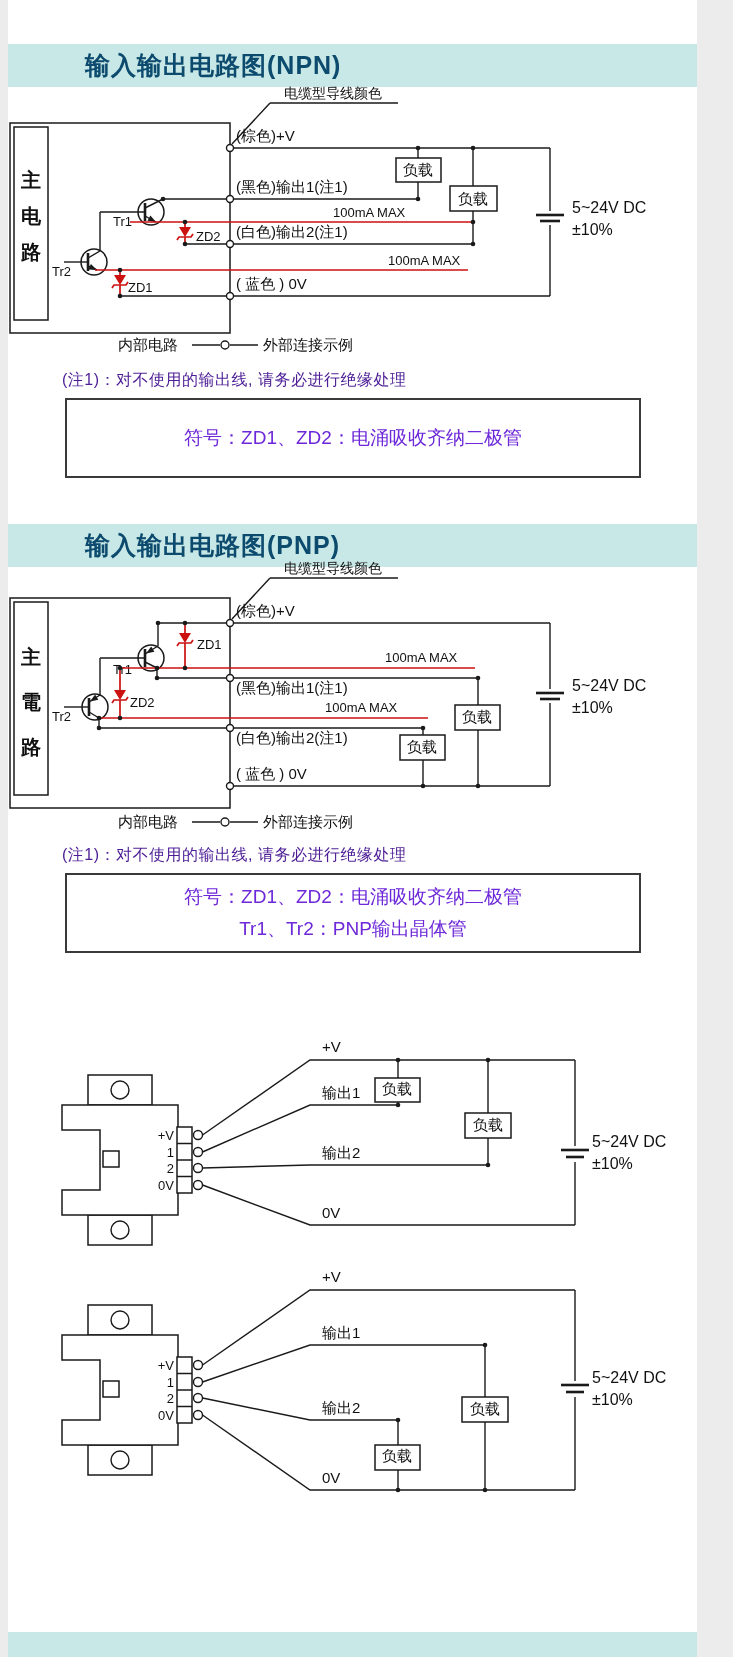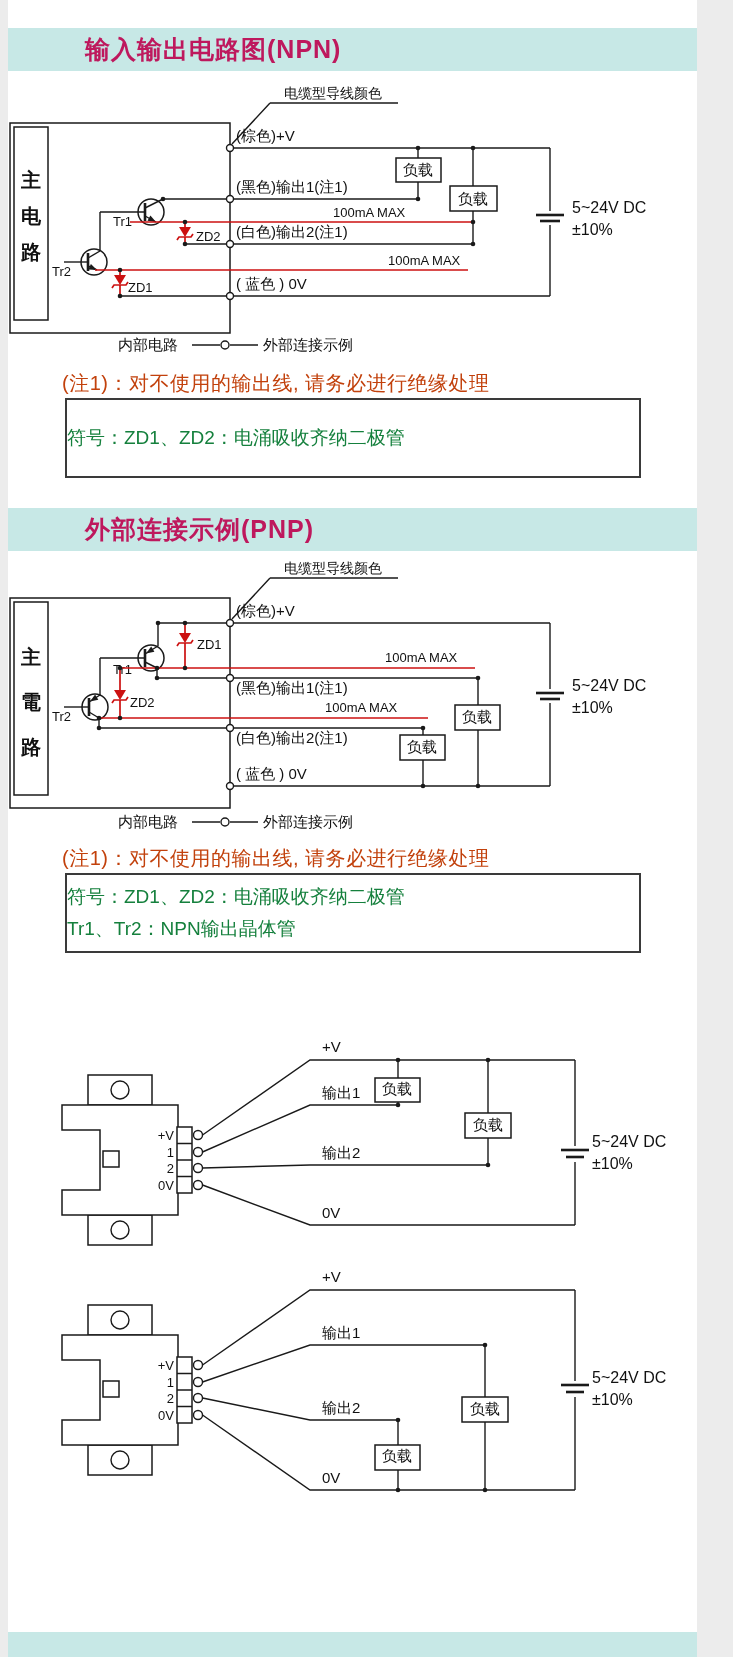--- a/index.html
+++ b/index.html
@@ -2,24 +2,24 @@
 <html><head>
 <meta charset="utf-8">
 <style>
   * { margin:0; padding:0; box-sizing:border-box; }
   html,body { background:#ececec; }
   body { font-family:"Liberation Sans","DejaVu Sans",sans-serif; color:#111; }
   .page { position:relative; width:733px; height:1657px; background:#ececec; overflow:hidden; }
   .panel-bg { position:absolute; left:8px; top:0; width:689px; height:1657px; background:#ffffff; }
   .section-header { position:absolute; left:8px; width:689px; height:43px; background:#c7e8e6;
     display:flex; align-items:center; padding-left:77px; font-size:25px; font-weight:bold;
-    letter-spacing:1px; color:#be185d; }
-  .note { position:absolute; font-size:20px; color:#c2410c; letter-spacing:0.5px; }
+    letter-spacing:1px; color:#0c4a6e;margin-top:16px; }
+  .note { position:absolute; font-size:16px; color:#4c1d95; letter-spacing:0.5px; }
   .symbol-box { position:absolute; border:2px solid #3a3a3a; background:#fff; display:flex;
-    flex-direction:column; justify-content:center; align-items:flex-start; gap:6px; font-size:19px; color:#15803d; }
+    flex-direction:column; justify-content:center; align-items:center; gap:6px; font-size:19px; color:#6d28d9; }
   .footer-bar { position:absolute; left:8px; top:1632px; width:689px; height:25px; background:#c7e8e6; }
   svg { position:absolute; left:0; }
   svg text { font-family:"Liberation Sans","DejaVu Sans",sans-serif; fill:#111; }
   .w   { stroke:#1a1a1a; stroke-width:1.4; fill:none; }
   .wr  { stroke:#cc1111; stroke-width:1.7; fill:none; }
   .box { stroke:#1a1a1a; stroke-width:1.5; fill:#ffffff; }
   .nf  { stroke:#1a1a1a; stroke-width:1.5; fill:none; }
   .bar { stroke:#1a1a1a; stroke-width:2.6; fill:none; }
   .term{ fill:#ffffff; stroke:#1a1a1a; stroke-width:1.4; }
   .dot { fill:#1a1a1a; stroke:none; }
@@ -154,21 +154,21 @@
     </g>
   </svg>
 
   <div class="note" style="left:62px; top:370px;">(注1)：对不使用的输出线, 请务必进行绝缘处理</div>
 
   <div class="symbol-box" style="left:65px; top:398px; width:576px; height:80px;">
     <div>符号：ZD1、ZD2：电涌吸收齐纳二极管</div>
   </div>
 
   <div class="section-header" style="top:508px">
-    <span>外部连接示例(PNP)</span>
+    <span>输入输出电路图(PNP)</span>
   </div>
 
   <svg style="top:555px" width="733" height="280" viewBox="0 0 733 280">
     <g>
       <text class="t14" x="333" y="18" text-anchor="middle">电缆型导线颜色</text>
       <path class="w" d="M270,23 H398 M270,23 L232,64"></path>
     </g>
     <g>
       <rect class="nf" x="10" y="43" width="220" height="210"></rect>
       <rect class="nf" x="14" y="47" width="34" height="193"></rect>
@@ -273,21 +273,21 @@
       <path class="w" d="M192,267 H220 M230,267 H258"></path>
       <circle class="term" cx="225" cy="267" r="4"></circle>
       <text class="t15" x="263" y="272">外部连接示例</text>
     </g>
   </svg>
 
   <div class="note" style="left:62px; top:845px;">(注1)：对不使用的输出线, 请务必进行绝缘处理</div>
 
   <div class="symbol-box" style="left:65px; top:873px; width:576px; height:80px;">
     <div>符号：ZD1、ZD2：电涌吸收齐纳二极管</div>
-    <div>Tr1、Tr2：NPN输出晶体管</div>
+    <div>Tr1、Tr2：PNP输出晶体管</div>
   </div>
 
 
   <svg style="top:1030px" width="733" height="590" viewBox="0 0 733 590">
 
     <g>
       <g>
         <rect class="box" x="88" y="45" width="64" height="30"></rect>
         <rect class="box" x="88" y="185" width="64" height="30"></rect>
         <path class="box" d="M62,75 H178 V185 H62 V160 H100 V100 H62 Z"></path>

